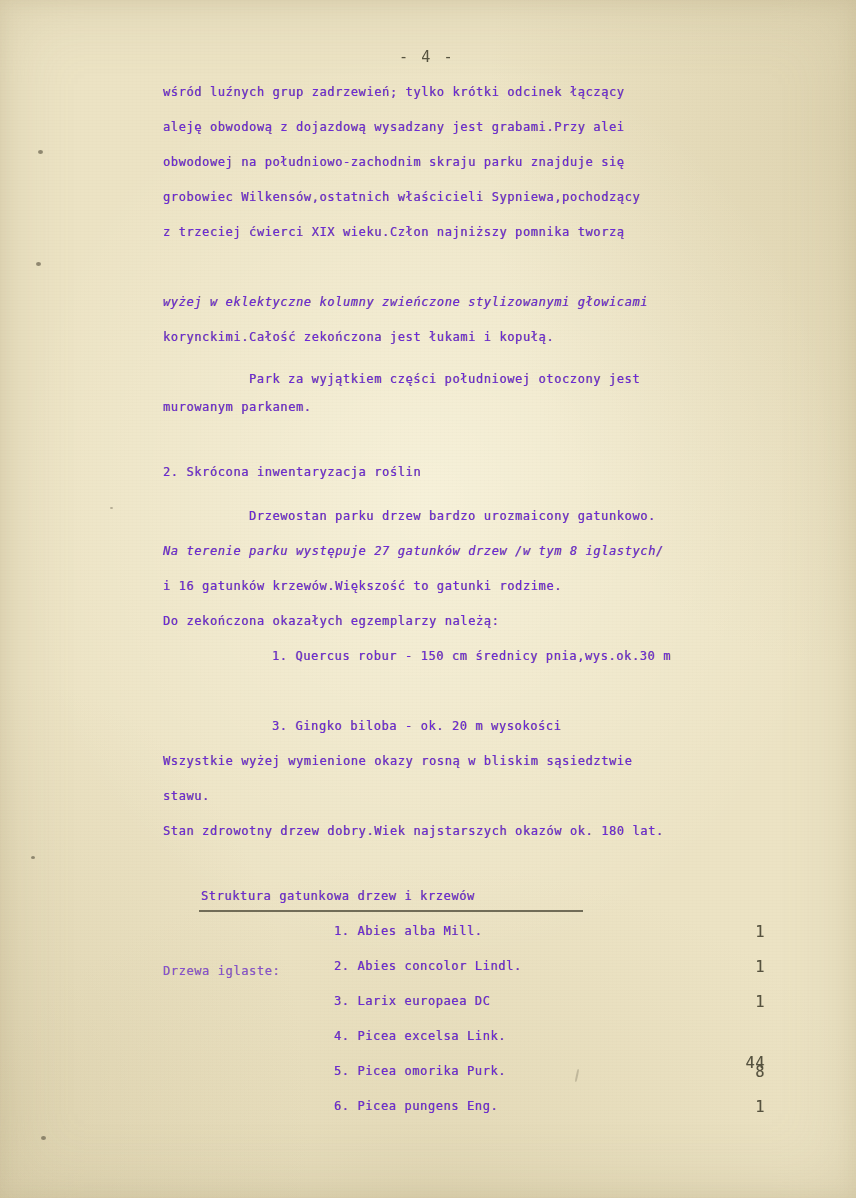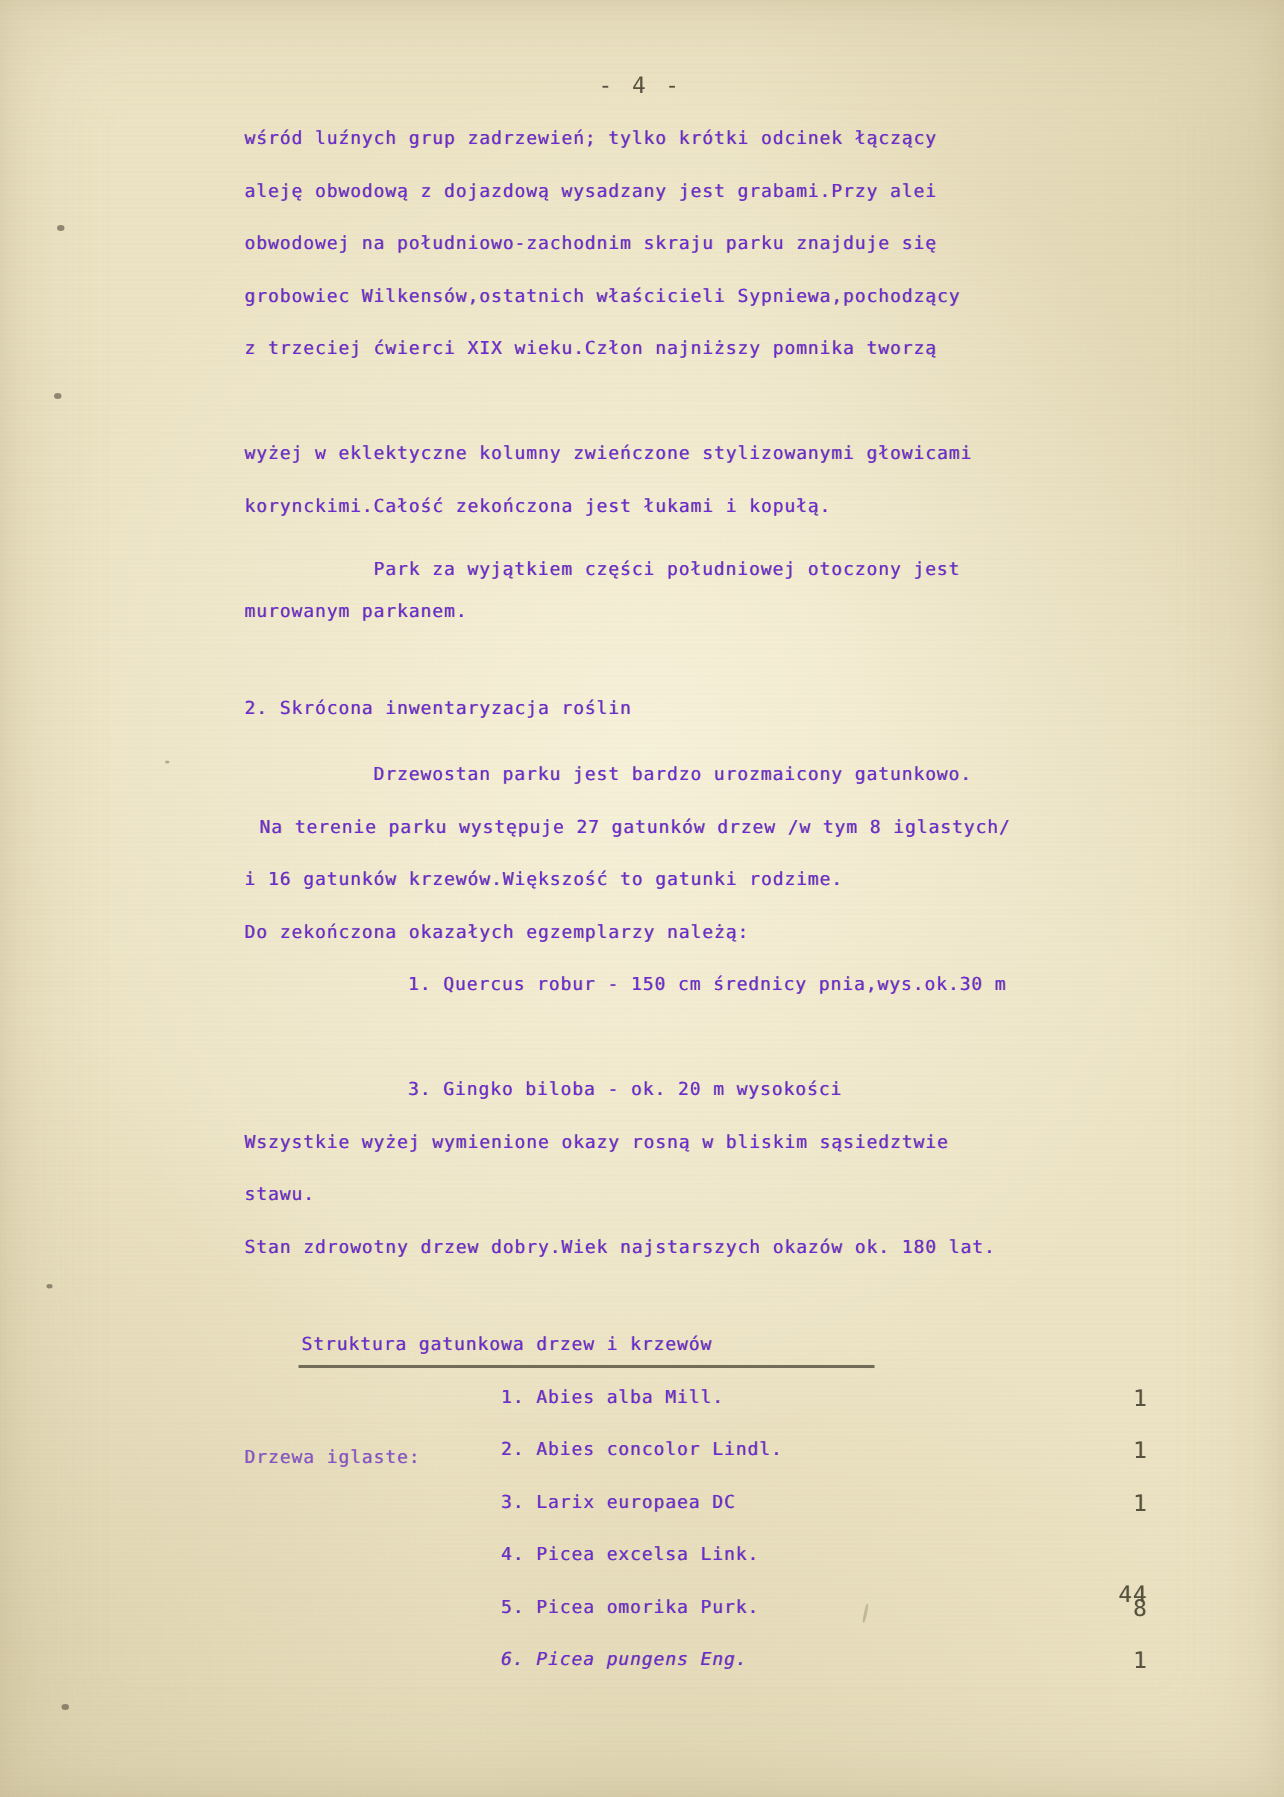--- a/index.html
+++ b/index.html
@@ -111,30 +111,30 @@
   <div class="speck" style="left:110px; top:507px; width:3px; height:2px; opacity:.45;"></div>
   <div class="speck" style="left:576px; top:1069px; width:2px; height:13px; opacity:.30; border-radius:40%; transform:rotate(12deg);"></div>
 
   <div class="pageno" style="left:399px; top:48px;">- 4 -</div>
 
   <div class="tx" style="left:163px; top:86px;">wśród luźnych grup zadrzewień; tylko krótki odcinek łączący</div>
   <div class="tx" style="left:163px; top:121px;">aleję obwodową z dojazdową wysadzany jest grabami.Przy alei</div>
   <div class="tx" style="left:163px; top:156px;">obwodowej na południowo-zachodnim skraju parku znajduje się</div>
   <div class="tx" style="left:163px; top:191px;">grobowiec Wilkensów,ostatnich właścicieli Sypniewa,pochodzący</div>
   <div class="tx" style="left:163px; top:226px;">z trzeciej ćwierci XIX wieku.Człon najniższy pomnika tworzą</div>
-  <div class="tx" style="left:163px; top:296px;">wyżej w eklektyczne kolumny zwieńczone stylizowanymi głowicami</div>
+  <div class="tx" style="left:163px; top:296px;font-style:italic;">wyżej w eklektyczne kolumny zwieńczone stylizowanymi głowicami</div>
   <div class="tx" style="left:163px; top:331px;">korynckimi.Całość zekończona jest łukami i kopułą.</div>
 
   <div class="tx" style="left:249px; top:373px;">Park za wyjątkiem części południowej otoczony jest</div>
   <div class="tx" style="left:163px; top:401px;">murowanym parkanem.</div>
 
   <div class="tx" style="left:163px; top:466px;">2. Skrócona inwentaryzacja roślin</div>
 
-  <div class="tx" style="left:249px; top:510px;">Drzewostan parku jest bardzo urozmaicony gatunkowo.</div>
-  <div class="tx" style="left:173px; top:545px;">Na terenie parku występuje 27 gatunków drzew /w tym 8 iglastych/</div>
+  <div class="tx" style="left:249px; top:510px;">Drzewostan parku drzew bardzo urozmaicony gatunkowo.</div>
+  <div class="tx" style="left:163px; top:545px;font-style:italic;">Na terenie parku występuje 27 gatunków drzew /w tym 8 iglastych/</div>
   <div class="tx" style="left:163px; top:580px;">i 16 gatunków krzewów.Większość to gatunki rodzime.</div>
   <div class="tx" style="left:163px; top:615px;">Do zekończona okazałych egzemplarzy należą:</div>
 
   <div class="tx" style="left:272px; top:650px;">1. Quercus robur - 150 cm średnicy pnia,wys.ok.30 m</div>
   <div class="tx" style="left:272px; top:720px;">3. Gingko biloba - ok. 20 m wysokości</div>
 
   <div class="tx" style="left:163px; top:755px;">Wszystkie wyżej wymienione okazy rosną w bliskim sąsiedztwie</div>
   <div class="tx" style="left:163px; top:790px;">stawu.</div>
   <div class="tx" style="left:163px; top:825px;">Stan zdrowotny drzew dobry.Wiek najstarszych okazów ok. 180 lat.</div>
 
@@ -151,17 +151,17 @@
 
   <div class="tx" style="left:334px; top:995px;">3. Larix europaea DC</div>
   <div class="count" style="left:705px; top:995px; width:60px;">1</div>
 
   <div class="tx" style="left:334px; top:1030px;">4. Picea excelsa Link.</div>
   <div class="count" style="left:705px; top:1030px; width:60px;margin-top:26px;">44</div>
 
   <div class="tx" style="left:334px; top:1065px;">5. Picea omorika Purk.</div>
   <div class="count" style="left:705px; top:1065px; width:60px;">8</div>
 
-  <div class="tx" style="left:334px; top:1100px;font-style:italic;">6. Picea pungens Eng.</div>
+  <div class="tx" style="left:334px; top:1100px;">6. Picea pungens Eng.</div>
   <div class="count" style="left:705px; top:1100px; width:60px;">1</div>
 
   <div class="edge-shade"></div>
 </div>
 
 </body></html>

